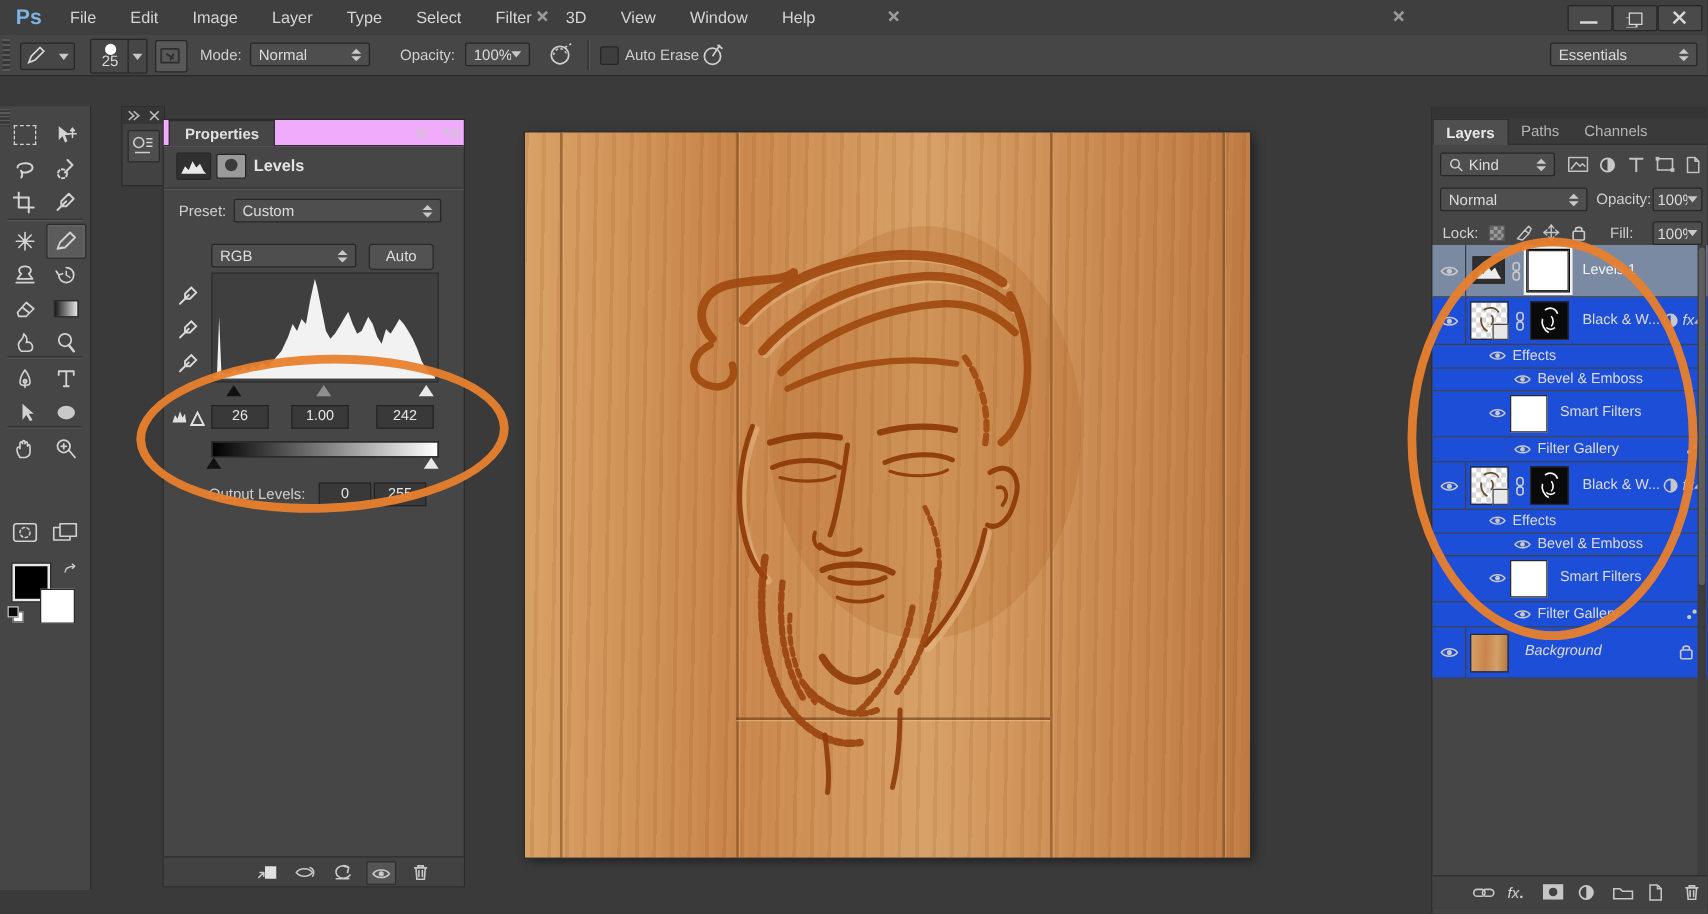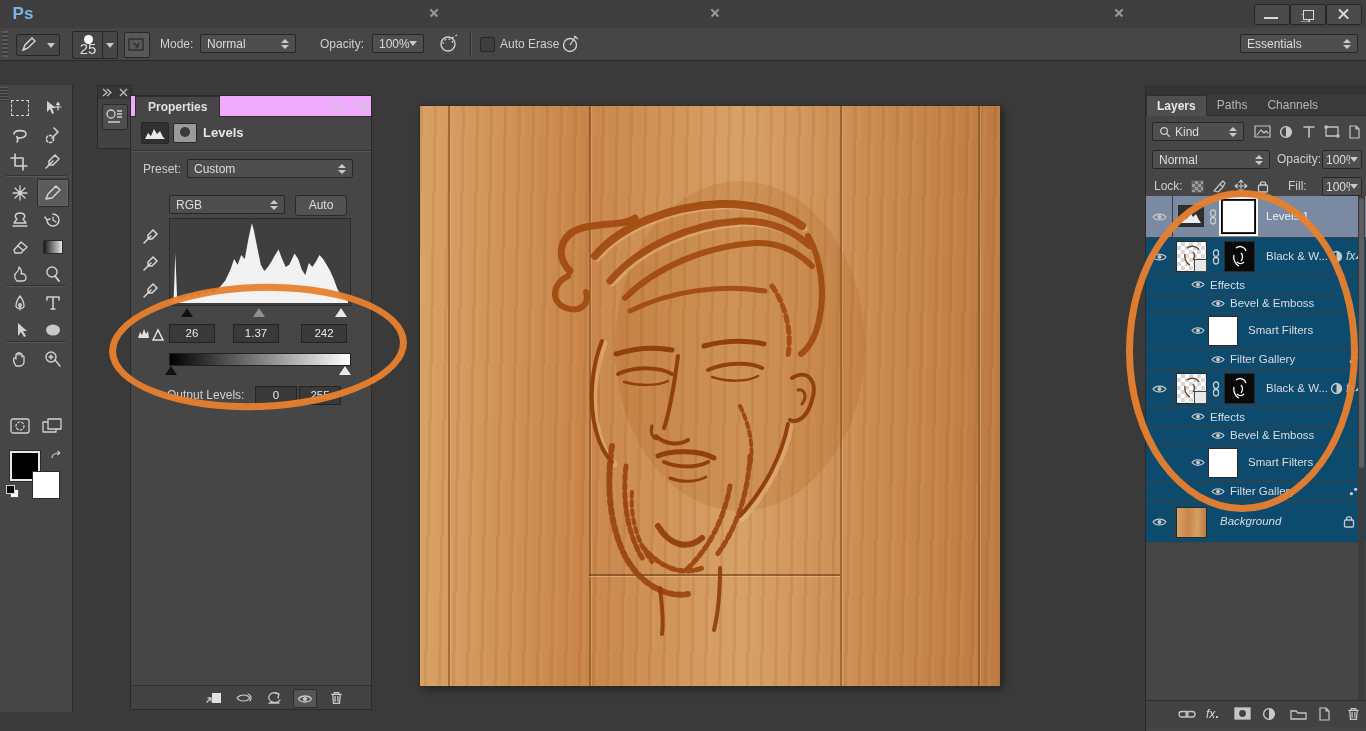--- a/index.html
+++ b/index.html
@@ -95,21 +95,21 @@
 
   
   #layers{left:1145px;top:85px;width:221px;height:646px;background:#464646;border-left:1px solid #2a2a2a;box-sizing:border-box;}
   #layers-topstrip{position:absolute;left:0;top:0;width:100%;height:10px;background:#343434;}
   #layers-tabs{position:absolute;left:0;top:10px;width:100%;height:20px;background:#3a3a3a;border-bottom:1px solid #2e2e2e;display:flex;}
   .lp-tab{height:20px;line-height:20px;padding:0 10px;color:#b4b4b4;font-size:12px;}
   .lp-tab.active{background:#4f4f4f;color:#e8e8e8;font-weight:bold;border:1px solid #2e2e2e;border-bottom:none;}
   .lp-row{position:absolute;left:0;width:100%;}
   .ic-btn{display:inline-flex;align-items:center;justify-content:center;}
   .ic-btn svg,.lp-ic svg{stroke:#c3c3c3;fill:none;stroke-width:1.4;stroke-linecap:round;stroke-linejoin:round;}
-  .layer-row{position:absolute;left:0;width:221px;background:#0c4a6e;border-bottom:1px solid #404040;box-sizing:border-box;}
+  .layer-row{position:absolute;left:0;width:221px;background:#1d4ed8;border-bottom:1px solid #404040;box-sizing:border-box;}
   .layer-row.sel{background:#7b8aa3;}
   .eye-col{position:absolute;left:0;top:0;width:26px;height:100%;border-right:1px solid #3f3f3f;display:flex;align-items:center;justify-content:center;}
   .thumb{position:absolute;box-sizing:border-box;border:1px solid #2a2a2a;}
   .checker{background:conic-gradient(#d8d8d8 0 25%,#fff 0 50%,#d8d8d8 0 75%,#fff 0) 0 0/8px 8px;}
   .lbl{position:absolute;font-size:11.5px;color:#dcdcdc;white-space:nowrap;}
   .fx-t{font-style:italic;color:#d6d6d6;font-size:12px;}
   .coll-tri{position:absolute;width:0;height:0;border-left:5px solid transparent;border-right:5px solid transparent;border-bottom:6px solid #bdbdbd;}
   #layers-bottom{position:absolute;left:0;top:615px;width:100%;height:26px;background:#424242;border-top:1px solid #2e2e2e;}
   .lb-ic{position:absolute;top:4px;width:20px;height:17px;display:flex;align-items:center;}
   .lb-ic svg{stroke:#c6c6c6;fill:none;stroke-width:1.4;stroke-linecap:round;}
@@ -161,20 +161,33 @@
       <circle cx="5" cy="5" r="3.4" fill="none" stroke-width="1.3"></circle>
       <path d="M7.6 7.6 L10.8 10.8" stroke-width="1.3"></path>
     </symbol>
   </defs>
 </svg>
 
 <div id="app">
 
   <div id="titlebar" class="abs">
     <div id="ps-logo" class="abs">Ps</div>
+    <div id="menus" class="abs">
+      <span class="menu-item">File</span>
+      <span class="menu-item">Edit</span>
+      <span class="menu-item">Image</span>
+      <span class="menu-item">Layer</span>
+      <span class="menu-item">Type</span>
+      <span class="menu-item">Select</span>
+      <span class="menu-item">Filter</span>
+      <span class="menu-item">3D</span>
+      <span class="menu-item">View</span>
+      <span class="menu-item">Window</span>
+      <span class="menu-item">Help</span>
+    </div>
     <div class="wc abs" style="left:1254px;">
         <span class="bar"></span>
       </div>
     <div class="wc abs" style="left:1290px;">
         <span class="sq"></span>
       </div>
     <div class="wc abs" style="left:1326px;">
         <span class="x1"></span>
         <span class="x2"></span>
       </div>
@@ -183,21 +196,21 @@
   <div id="optionsbar" class="abs">
     <div class="grip abs"></div>
     <div class="chip abs" style="left:16px;top:6px;width:42px;height:20px;">
       <svg width="18" height="16" style="position:absolute;left:3px;top:2px;">
           <path d="M3 13 L5 8 L12 1 L15 4 L8 11 Z M3 13 L6 12" stroke="#d8d8d8" fill="none" stroke-width="1.4"></path>
         </svg>
       <span class="caret" style="position:absolute;right:4px;top:8px;"></span>
     </div>
     <div class="chip abs" style="left:72px;top:3px;width:30px;height:26px;text-align:center;">
       <div style="width:9px;height:9px;border-radius:50%;background:#fff;margin:3px auto 0;"></div>
-      <div style="font-size:15px;color:#ddd;line-height:10px;">25</div>
+      <div style="font-size:12px;color:#ddd;line-height:10px;">25</div>
     </div>
     <div class="chip abs" style="left:102px;top:3px;width:14px;height:26px;">
         <span class="caret" style="position:absolute;left:3px;top:11px;"></span>
       </div>
     <div class="chip abs" style="left:124px;top:4px;width:24px;height:24px;background:#585858;">
       <svg width="18" height="18" style="margin:2px;">
           <path d="M2 4 H16 M2 4 V15 H16 V4 M6 8 L12 12 M12 8 L9 13" stroke="#2e2e2e" fill="none" stroke-width="1.4"></path>
         </svg>
     </div>
     <span class="opt-label abs" style="left:160px;">Mode:</span>
@@ -475,21 +488,21 @@
     <div class="tri-up" style="left:204px;top:212px;border-bottom:9px solid #e9e9e9;"></div>
 
     <div class="abs" style="left:6px;top:228px;width:28px;height:22px;">
       <svg width="28" height="22">
           <path d="M1 14 L3 8 L5 11 L7 5 L9 10 L11 7 L12 14 Z" fill="#e0e0e0"></path>
           <path d="M16 16 L21 6 L26 16 Z" fill="none" stroke="#e0e0e0" stroke-width="1.5"></path>
         </svg>
     </div>
 
     <div class="field" style="left:38px;top:228px;">26</div>
-    <div class="field" style="left:102px;top:228px;">1.37</div>
+    <div class="field" style="left:102px;top:228px;">1.00</div>
     <div class="field" style="left:170px;top:228px;">242</div>
 
     <div id="grad-bar"></div>
     <div class="tri-up" style="left:34px;top:270px;border-bottom:9px solid #111;"></div>
     <div class="tri-up" style="left:208px;top:270px;border-bottom:9px solid #e9e9e9;"></div>
 
     <span class="abs" style="left:36px;top:292px;color:#cfcfcf;">Output Levels:</span>
     <div class="field" style="left:124px;top:290px;width:40px;">0</div>
     <div class="field" style="left:168px;top:290px;width:40px;">255</div>
 

